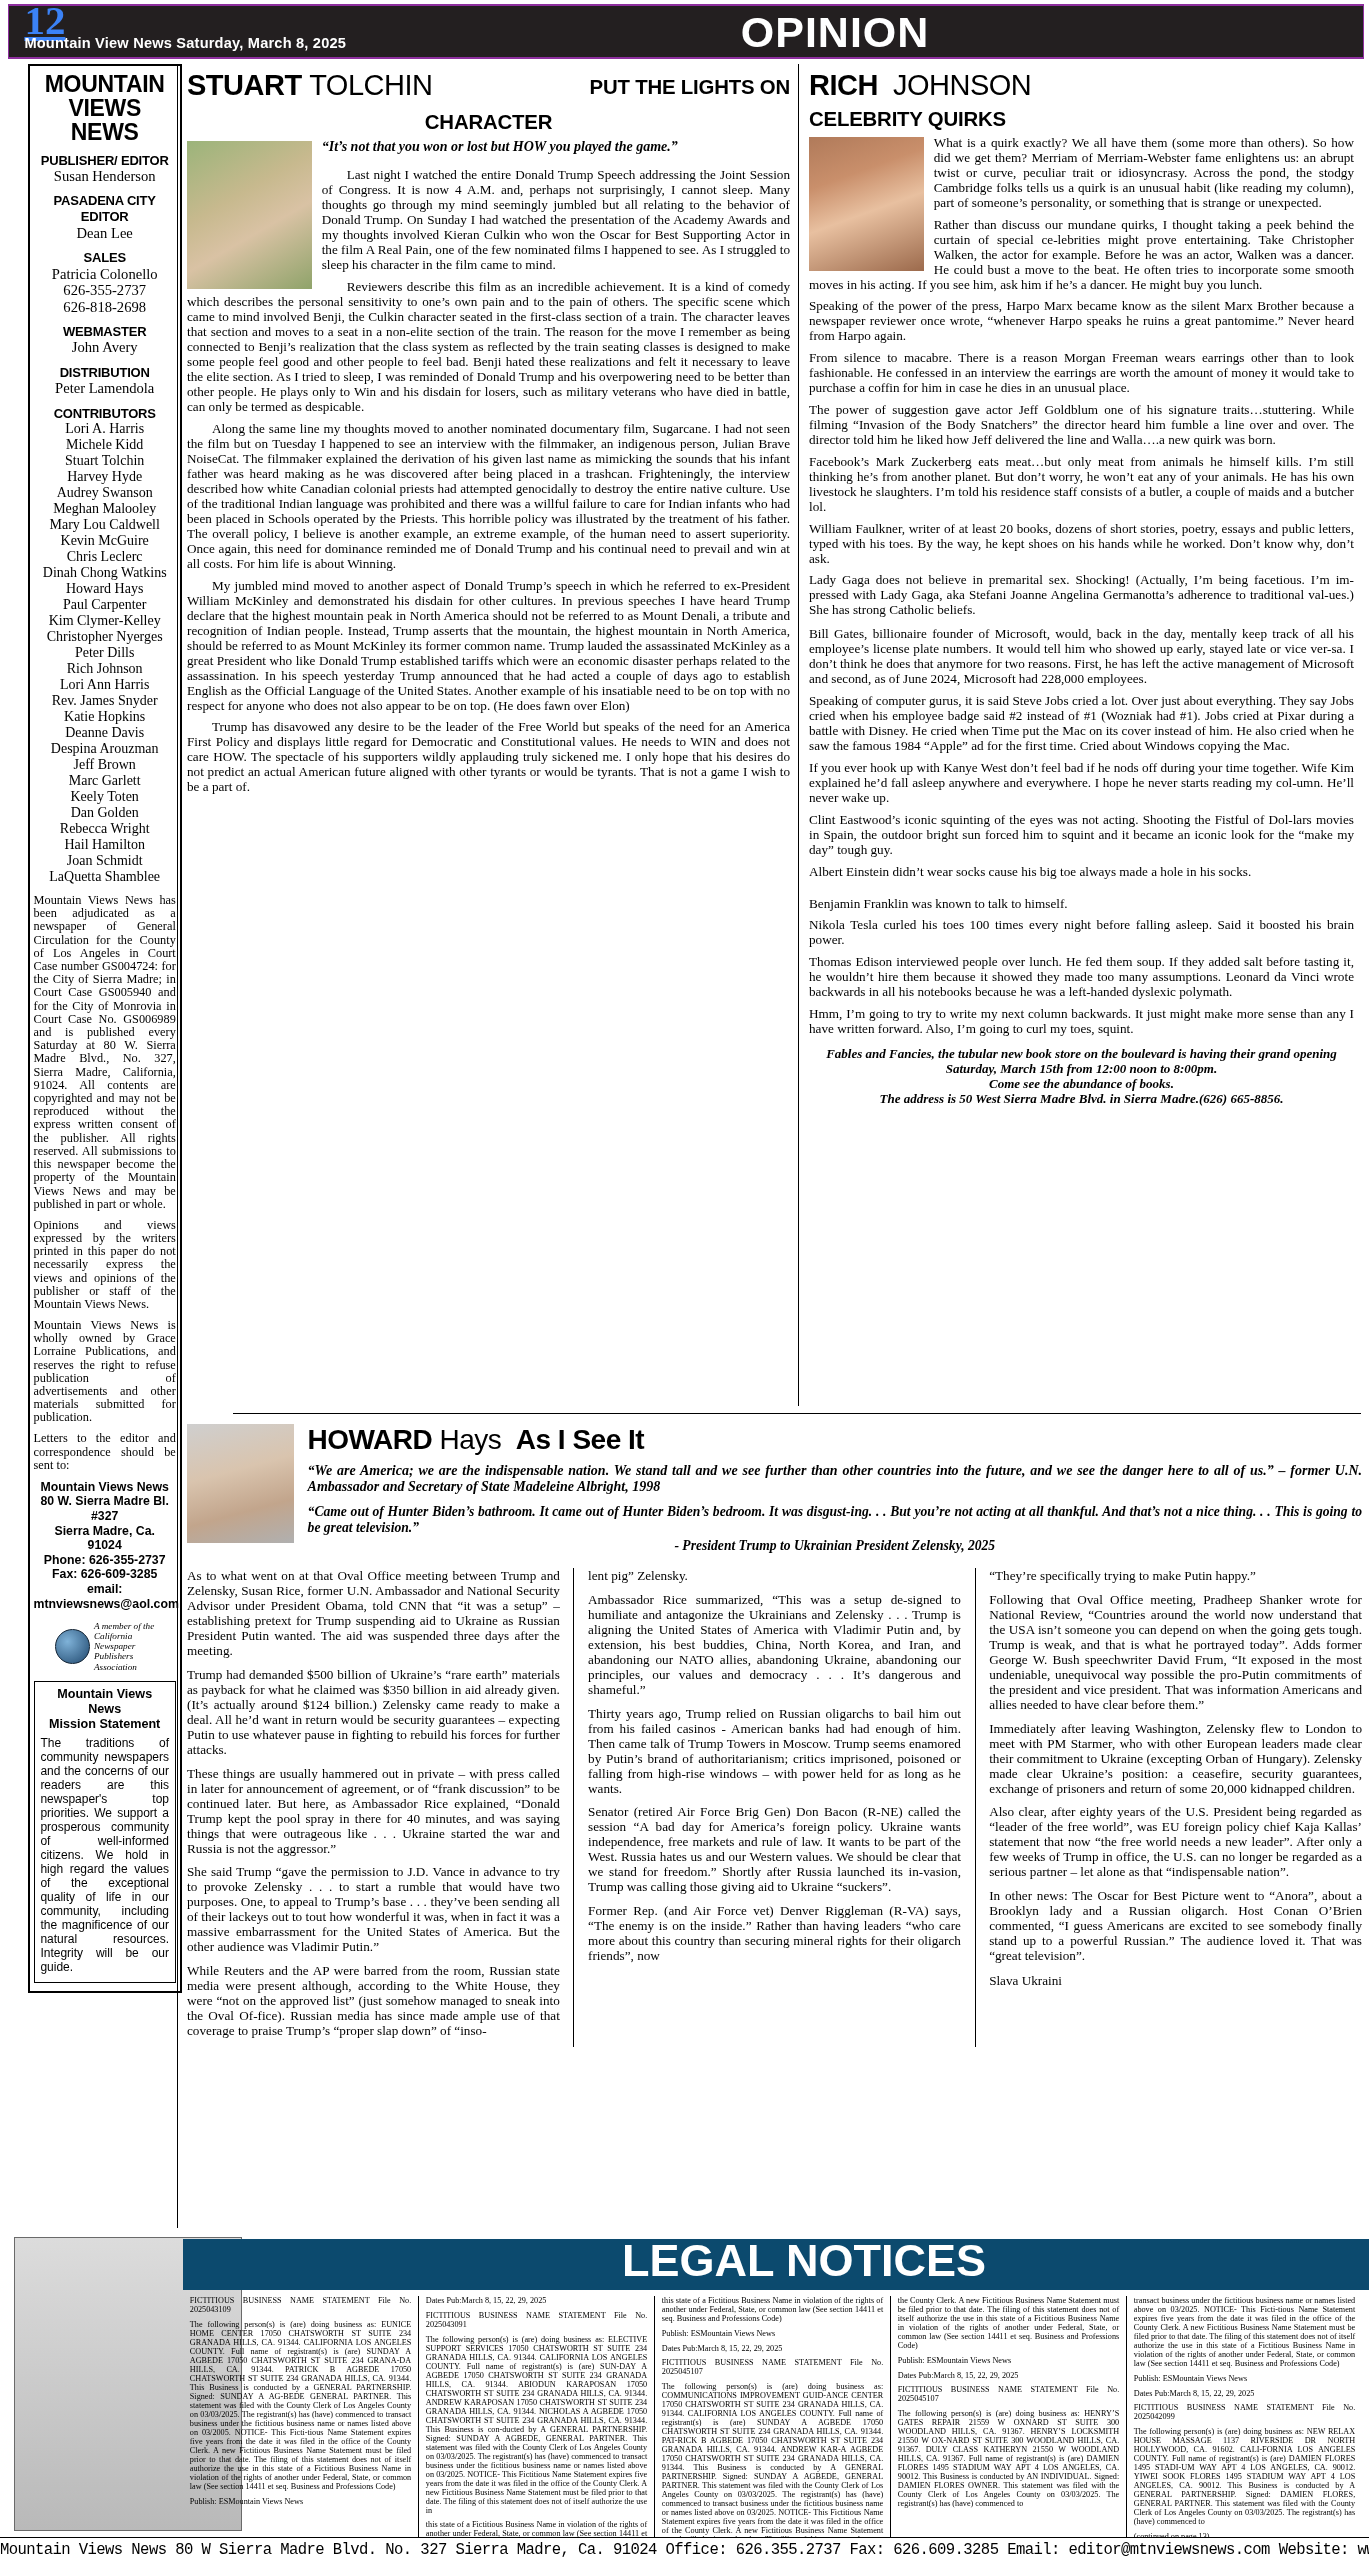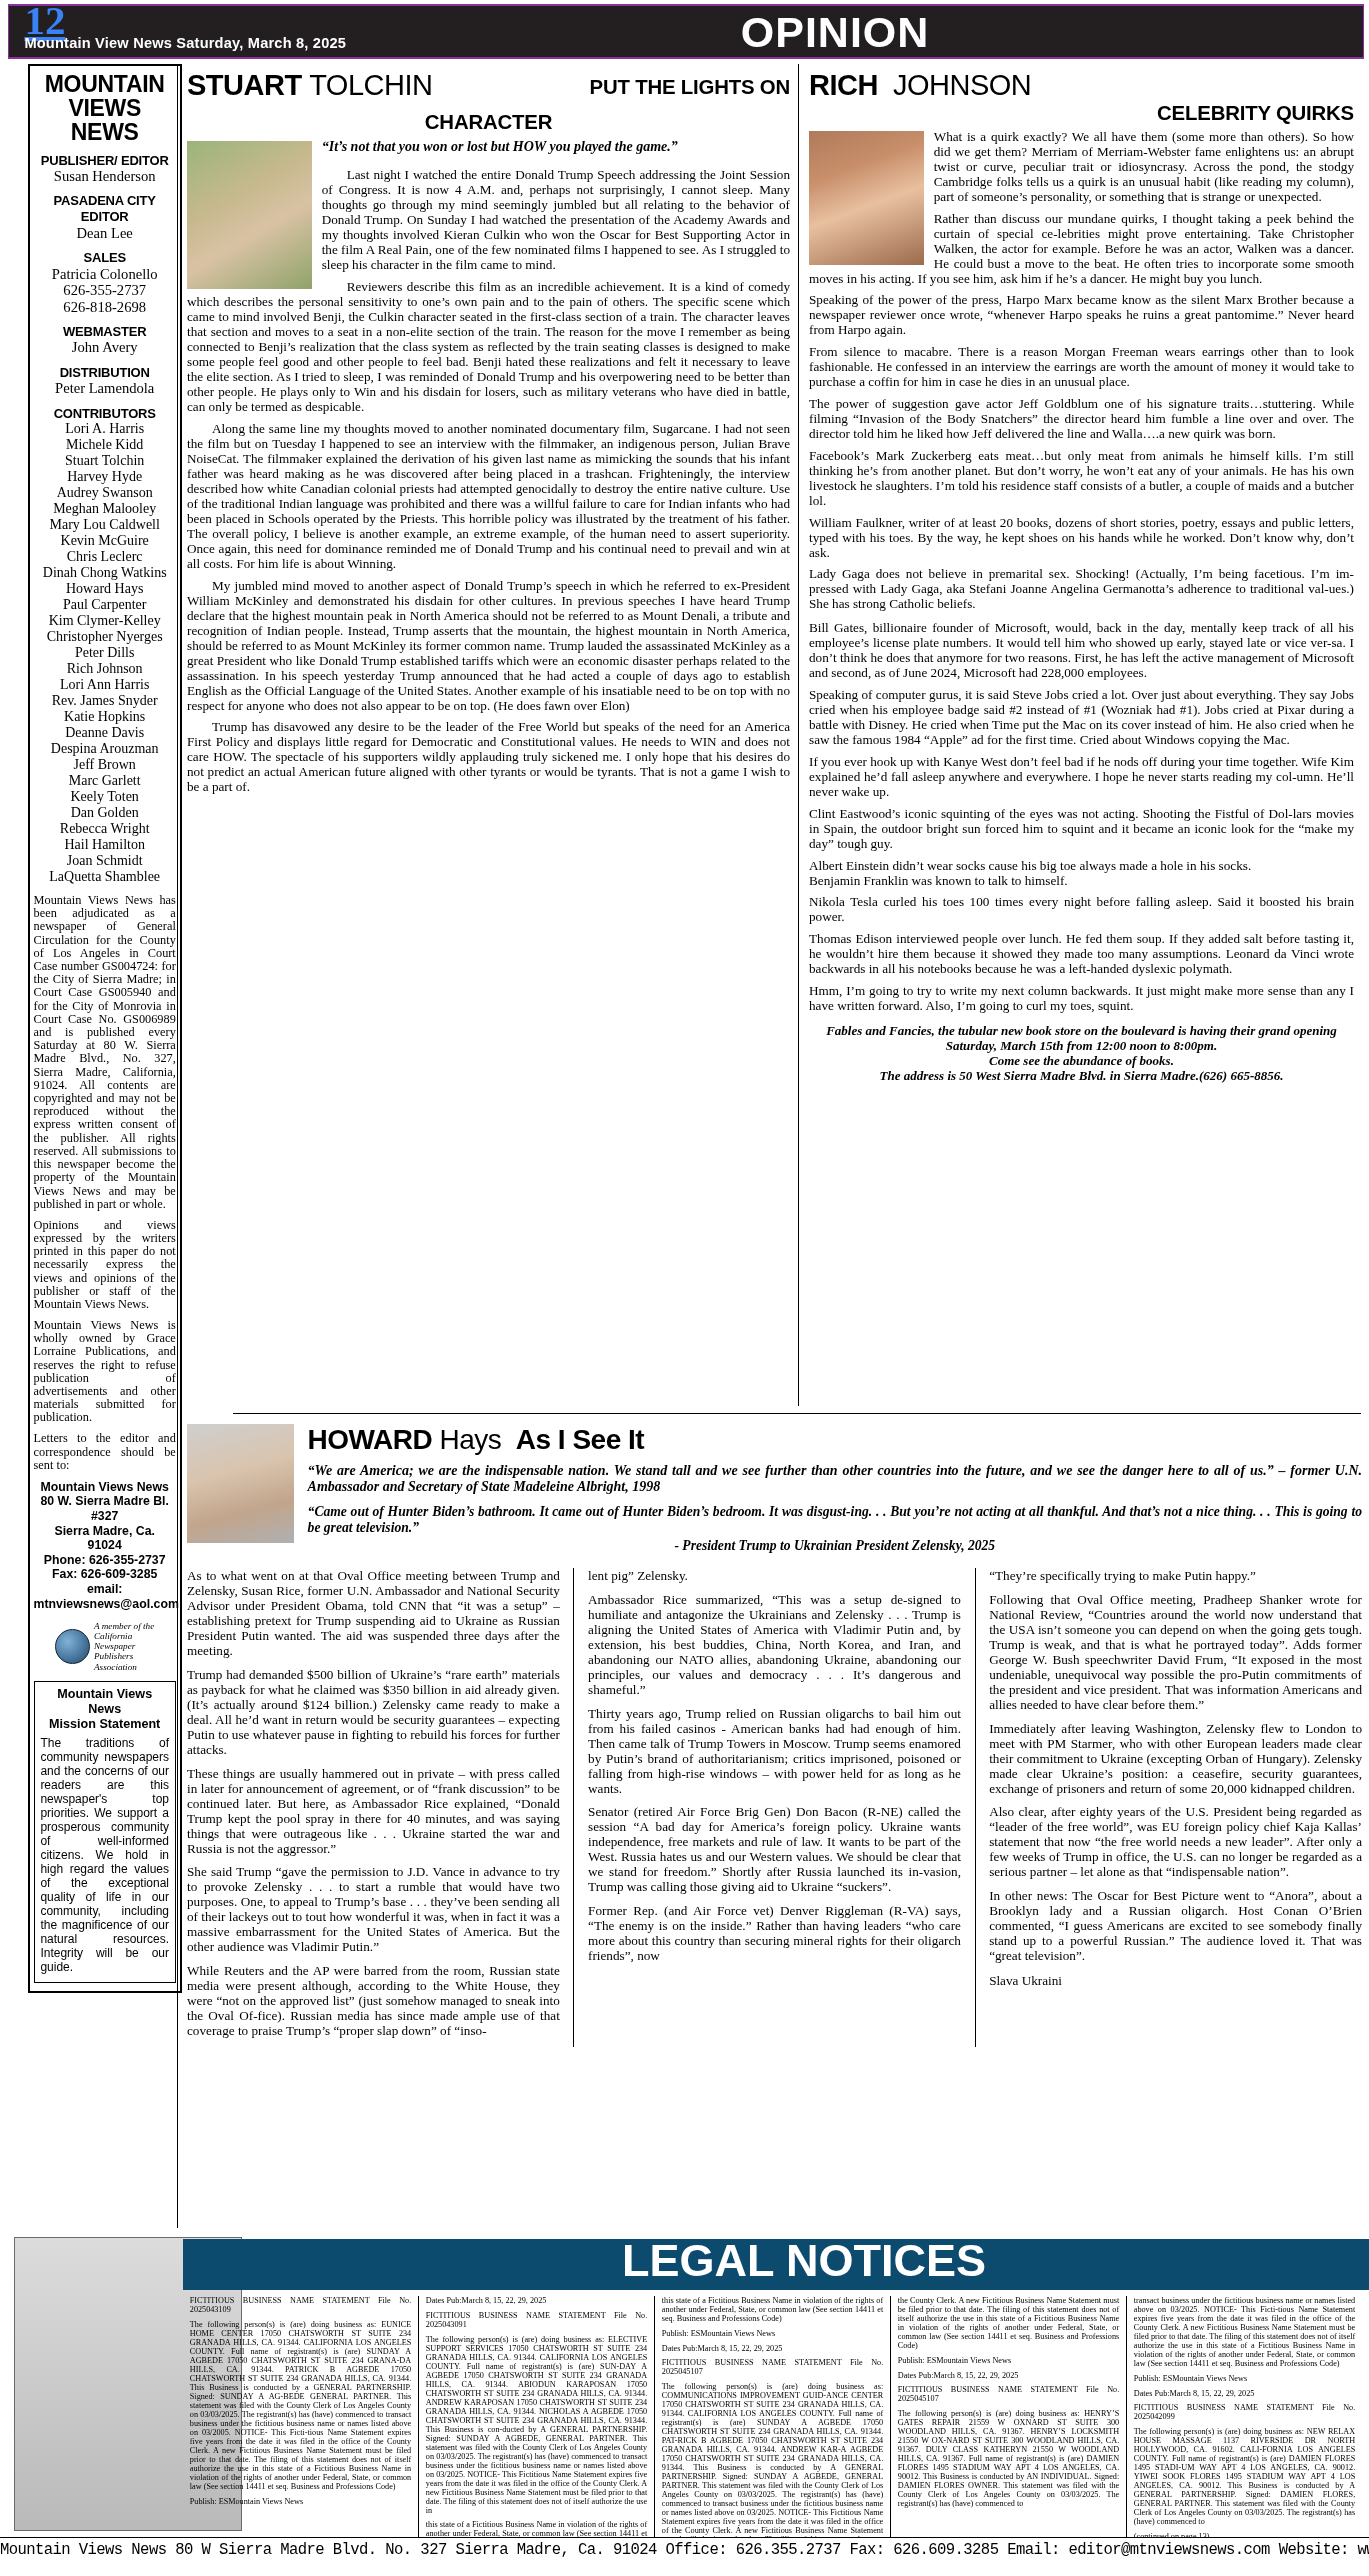--- a/index.html
+++ b/index.html
@@ -254,39 +254,39 @@
           <p style="margin-bottom: 6.8px;">My jumbled mind moved to another aspect of Donald Trump’s speech in which he referred to ex-President William McKinley and demonstrated his disdain for other cultures. In previous speeches I have heard Trump declare that the highest mountain peak in North America should not be referred to as Mount Denali, a tribute and recognition of Indian people.  Instead, Trump asserts that the mountain, the highest mountain in North America, should be referred to as Mount McKinley its former common name. Trump lauded the assassinated McKinley as a great President who like Donald Trump established tariffs which were an economic disaster perhaps related to the assassination. In his speech yesterday Trump announced that he had acted a couple of days ago to establish English as the Official Language of the United States. Another example of his insatiable need to be on top with no respect for anyone who does not also appear to be on top. (He does fawn over Elon)</p>
           <p style="margin-bottom: 6.8px;">Trump has disavowed any desire to be the leader of the Free World but speaks of the need for an America First Policy and displays little regard for Democratic and Constitutional values.  He needs to WIN and does not care HOW.  The spectacle of his supporters wildly applauding truly sickened me.  I only hope that his desires do not predict an actual American future aligned with other tyrants or would be tyrants.  That is not a game I wish to be a part of.</p>
         </div>
     </div>
   </div>
 
   <div style="position:absolute;left:809px;top:70px;width:545px;">
     <div class="byline" style="white-space:nowrap;">
       <b>RICH</b><span>&nbsp;&nbsp;</span><span class="light">JOHNSON</span>
     </div>
-    <div class="kicker" style="text-align:right;margin-top:1px;">CELEBRITY QUIRKS</div>
+    <div class="kicker" style="margin-top:7px;">CELEBRITY QUIRKS</div>
 
     <div style="margin-top:3.9px;">
       <div class="headshot" style="float:left;width:115px;height:134px;margin:1.9px 9.7px 1.9px 0;
                   background:linear-gradient(160deg,#b07a5a 0%,#c98f6b 30%,#e8c0a0 55%,#9c6a4c 100%);"></div>
       <div class="body-text" id="johnson-body">
           <p style="text-indent: 0px; margin-bottom: 6.8px;">What is a quirk exactly? We all have them (some more than others). So how did we get them?  Merriam of Merriam-Webster fame enlightens us: an abrupt twist or curve, peculiar trait or idiosyncrasy.  Across the pond, the stodgy Cambridge folks tells us a quirk is an unusual habit (like reading my column), part of someone’s personality, or something that is strange or unexpected.</p>
           <p style="text-indent: 0px; margin-bottom: 6.8px;">Rather than discuss our mundane quirks, I thought taking a peek behind the curtain of special ce-lebrities might prove entertaining. Take Christopher Walken, the actor for example. Before he was an actor, Walken was a dancer. He could bust a move to the beat. He often tries to incorporate some smooth moves in his acting. If you see him, ask him if he’s a dancer. He might buy you lunch.</p>
           <p style="text-indent: 0px; margin-bottom: 6.8px;">Speaking of the power of the press, Harpo Marx became know as the silent Marx Brother because a newspaper reviewer once wrote, “whenever Harpo speaks he ruins a great pantomime.” Never heard from Harpo again.</p>
           <p style="text-indent: 0px; margin-bottom: 6.8px;">From silence to macabre. There is a reason Morgan Freeman wears earrings other than to look fashionable. He confessed in an interview the earrings are worth the amount of money it would take to purchase a coffin for him in case he dies in an unusual place.</p>
           <p style="text-indent: 0px; margin-bottom: 6.8px;">The power of suggestion gave actor Jeff Goldblum one of his signature traits…stuttering. While filming “Invasion of the Body Snatchers” the director heard him fumble a line over and over. The director told him he liked how Jeff delivered the line and Walla….a new quirk was born.</p>
           <p style="text-indent: 0px; margin-bottom: 6.8px;">Facebook’s Mark Zuckerberg eats meat…but only meat from animals he himself kills. I’m still thinking he’s from another planet. But don’t worry, he won’t eat any of your animals. He has his own livestock he slaughters. I’m told his residence staff consists of a butler, a couple of maids and a butcher lol.</p>
           <p style="text-indent: 0px; margin-bottom: 6.8px;">William Faulkner, writer of at least 20 books, dozens of short stories, poetry, essays and public letters, typed with his toes. By the way, he kept shoes on his hands while he worked. Don’t know why, don’t ask.</p>
           <p style="text-indent: 0px; margin-bottom: 9px;">Lady Gaga does not believe in premarital sex. Shocking! (Actually, I’m being facetious. I’m im-pressed with Lady Gaga, aka Stefani Joanne Angelina Germanotta’s adherence to traditional val-ues.) She has strong Catholic beliefs.</p>
           <p style="text-indent: 0px; margin-bottom: 6.8px;">Bill Gates, billionaire founder of Microsoft, would, back in the day, mentally keep track of all his employee’s license plate numbers. It would tell him who showed up early, stayed late or vice ver-sa. I don’t think he does that anymore for two reasons. First, he has left the active management of Microsoft and second, as of June 2024, Microsoft had 228,000 employees.</p>
           <p style="text-indent: 0px; margin-bottom: 6.8px;">Speaking of computer gurus, it is said Steve Jobs cried a lot. Over just about everything. They say Jobs cried when his employee badge said #2 instead of #1 (Wozniak had #1). Jobs cried at Pixar during a battle with Disney. He cried when Time put the Mac on its cover instead of him. He also cried when he saw the famous 1984 “Apple” ad for the first time. Cried about Windows copying the Mac.</p>
           <p style="text-indent: 0px; margin-bottom: 6.8px;">If you ever hook up with Kanye West don’t feel bad if he nods off during your time together. Wife Kim explained he’d fall asleep anywhere and everywhere. I hope he never starts reading my col-umn. He’ll never wake up.</p>
           <p style="text-indent: 0px; margin-bottom: 6.8px;">Clint Eastwood’s iconic squinting of the eyes was not acting. Shooting the Fistful of Dol-lars movies in Spain, the outdoor bright sun forced him to squint and it became an iconic look for the “make my day” tough guy.</p>
-          <p style="text-indent: 0px; margin-bottom: 0;">Albert Einstein didn’t wear socks cause his big toe always made a hole in his socks.</p>
+          <p style="text-indent: 0px; margin-bottom: 17px;">Albert Einstein didn’t wear socks cause his big toe always made a hole in his socks.</p>
           <p style="text-indent: 0px; margin-bottom: 6.8px;">Benjamin Franklin was known to talk to himself.</p>
           <p style="text-indent: 0px; margin-bottom: 6.8px;">Nikola Tesla curled his toes 100 times every night before falling asleep. Said it boosted his brain power.</p>
           <p style="text-indent: 0px; margin-bottom: 6.8px;">Thomas Edison interviewed people over lunch. He fed them soup. If they added salt before tasting it, he wouldn’t hire them because it showed they made too many assumptions. Leonard da Vinci wrote backwards in all his notebooks because he was a left-handed dyslexic polymath.</p>
           <p style="text-indent: 0px; margin-bottom: 6.8px;">Hmm, I’m going to try to write my next column backwards. It just might make more sense than any I have written forward. Also, I’m going to curl my toes, squint.</p>
         </div>
       <div class="center-ital" id="johnson-promo" style="margin-top:9.7px;">
           <div>Fables and Fancies, the tubular new book store on the boulevard is having their grand opening Saturday, March 15th from 12:00 noon to 8:00pm.</div>
           <div>Come see the abundance of books.</div>
           <div>The address is 50 West Sierra Madre Blvd. in Sierra Madre.(626) 665-8856.</div>
         </div>

